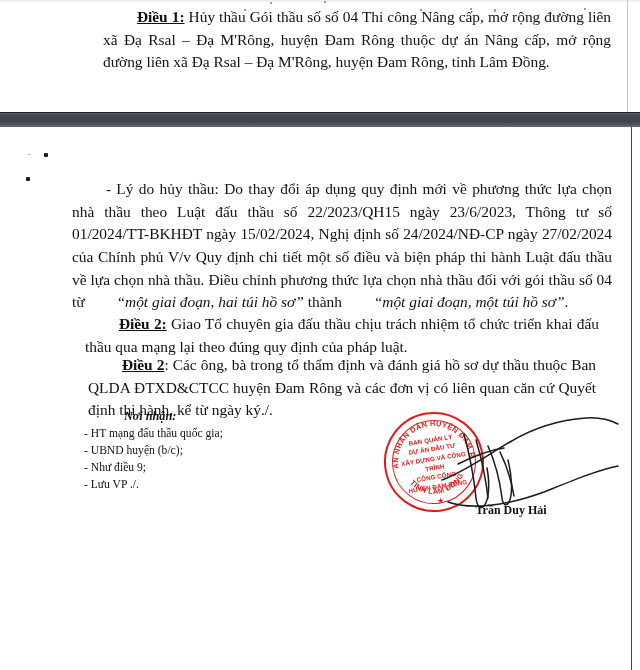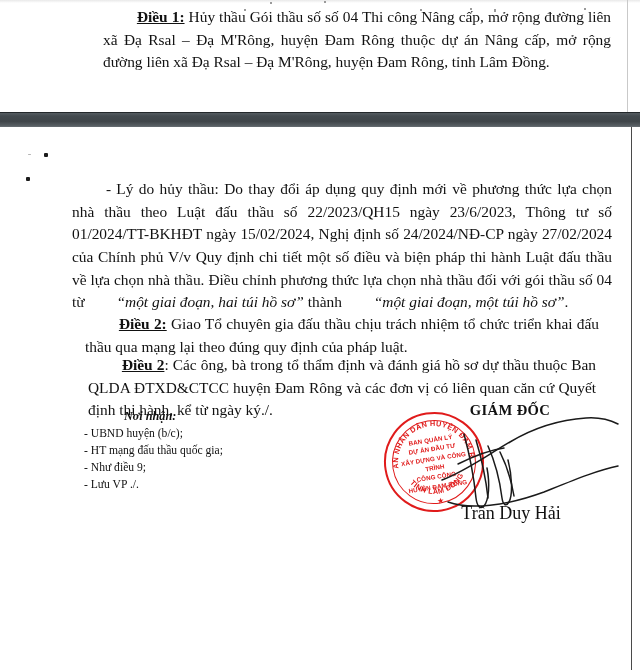--- a/index.html
+++ b/index.html
@@ -77,21 +77,21 @@
   .recipients li{white-space:nowrap;}
 
   
   .sigblock{position:absolute;left:380px;top:400px;width:250px;height:130px;}
   .sig-title{
     position:absolute;left:50px;top:2px;width:160px;
     text-align:center;font-weight:bold;font-size:14.6px;letter-spacing:.4px;
   }
   .sig-name{
     position:absolute;left:36px;top:103px;width:190px;
-    text-align:center;font-weight:normal;font-size:18px;
+    text-align:center;font-weight:bold;font-size:12px;
   }
 
   
   .seal{
     position:absolute;left:4px;top:12px;width:100px;height:100px;
     transform:rotate(-9deg);
   }
   .seal .ring-out{
     position:absolute;inset:0;border:2.4px solid #e01b1b;border-radius:50%;
   }
@@ -165,30 +165,29 @@
 
     <div class="block-art2b" style="top:211px;">
       <p class="para indent" style="margin:16px;">
         <span class="art">Điều 2</span><span>: Các ông, bà trong tổ thẩm định và đánh giá hồ sơ dự thầu thuộc Ban QLDA ĐTXD&amp;CTCC huyện Đam Rông và các đơn vị có liên quan căn cứ Quyết định thi hành, kể từ ngày ký./.</span>
       </p>
     </div>
 
     <div class="recipients" style="top:281px;">
       <div class="rtitle">Nơi nhận:</div>
       <ul>
+        <li>- HT mạng đấu thầu quốc gia;</li>
         <li>- UBND huyện (b/c);</li>
-        <li>- HT mạng đấu thầu quốc gia;</li>
         <li>- Như điều 9;</li>
         <li>- Lưu VP ./.</li>
       </ul>
     </div>
 
     <div class="sigblock" style="top:273px;">
 
-      <div class="sig-title">GIÁM ĐỐC</div>
 
       <div class="seal">
         <div class="ring-out"></div>
         <div class="ring-in"></div>
         <svg viewBox="0 0 100 100">
           <defs>
             <path id="arcTop" d="M 14,50 A 36,36 0 0 1 86,50"></path>
             <path id="arcBot" d="M 18,50 A 32,32 0 0 0 82,50"></path>
           </defs>
           <text class="arc-text">

